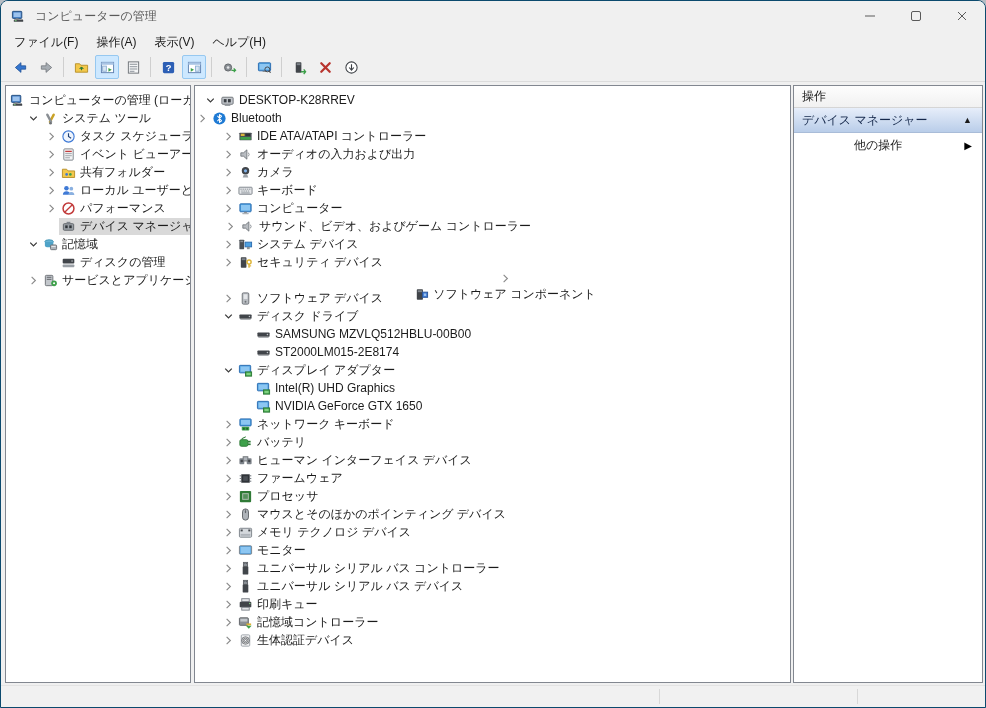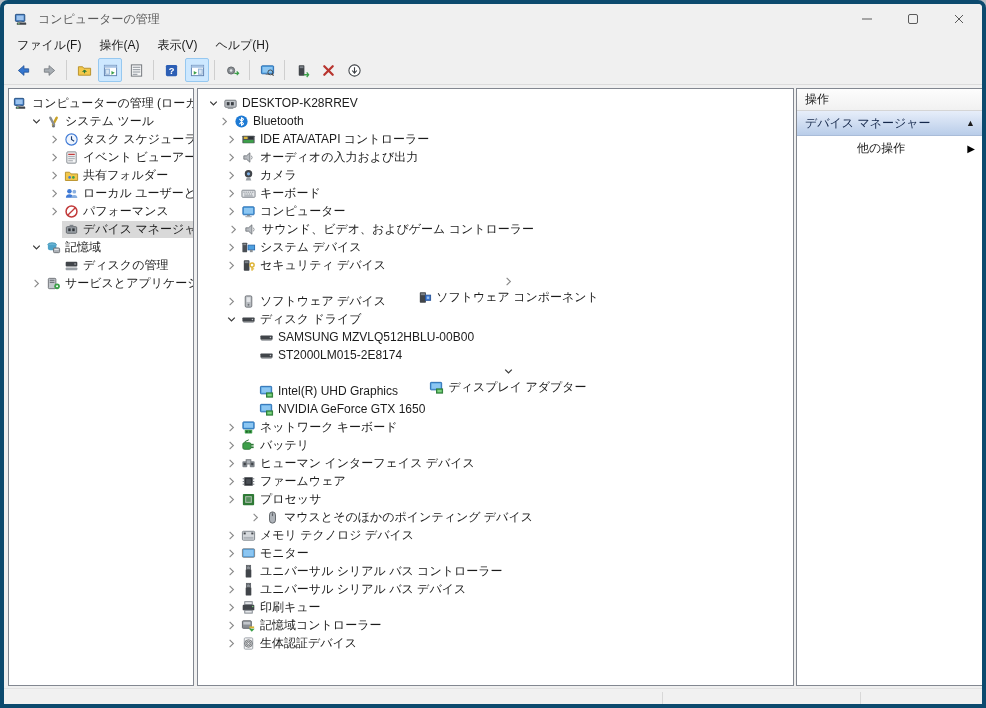--- a/index.html
+++ b/index.html
@@ -5,21 +5,21 @@
   * { box-sizing: border-box; margin: 0; padding: 0; }
   html,body { width: 986px; height: 708px; }
   body {
     font-family: "Liberation Sans", "DejaVu Sans", sans-serif;
     background: #b7bdc4;
     overflow: hidden;
   }
   .window {
     position: relative; width: 986px; height: 708px;
     background: #f0f0f0;
-    border: 4px solid #0c4a6e;
+    border: 1px solid #0c4a6e;
     border-radius: 8px 8px 0 0;
     overflow: hidden;
   }
   
   .titlebar {
     position: absolute; left: 0; top: 0; right: 0; height: 30px;
     display: flex; align-items: center;
     background: #f0f0f0;
   }
   .titlebar .appicon { margin-left: 10px; width: 16px; height: 16px; display:flex; align-items:center; }
@@ -447,21 +447,21 @@
               <svg width="15" height="15" viewBox="0 0 16 16">
                 <rect x="2" y="4.5" width="12" height="7.5" rx="1" fill="#c3c7cc" stroke="#6e7277"></rect>
                 <rect x="4" y="6.5" width="3" height="3.5" fill="#3b3f44"></rect>
                 <rect x="8.5" y="6.5" width="3" height="3.5" fill="#3b3f44"></rect>
                 <rect x="5" y="12.5" width="6" height="1.2" fill="#8a8f94"></rect>
               </svg>
             </span>
             <span class="tlabel">DESKTOP-K28RREV</span>
           </span>
         </div>
-        <div class="trow" style=" margin-left: 19px;">
+        <div class="trow" style="">
           <span class="chev">
             <svg width="15" height="15" viewBox="0 0 16 16">
               <path d="M6 4.2 L10 8 L6 11.8" stroke="#8a8a8a" stroke-width="1.2" fill="none"></path>
             </svg>
           </span>
           <span class="tcore">
             <span class="ticon">
               <svg width="15" height="15" viewBox="0 0 16 16">
                 <circle cx="8" cy="8" r="6.5" fill="#1e7ad4"></circle>
                 <path d="M5.8 5.2 L10.2 10.4 L8 12.2 V3.8 L10.2 5.6 L5.8 10.8" stroke="#ffffff" stroke-width="1.1" fill="none" stroke-linejoin="round"></path>
@@ -690,21 +690,21 @@
             <span class="ticon">
               <svg width="15" height="15" viewBox="0 0 16 16">
                 <rect x="1.5" y="5.8" width="13" height="4.6" rx="0.8" fill="#41454a"></rect>
                 <rect x="2.5" y="10.4" width="11" height="1" fill="#8a8f94"></rect>
                 <circle cx="12.2" cy="8" r="0.8" fill="#c3c7cc"></circle>
               </svg>
             </span>
             <span class="tlabel">ST2000LM015-2E8174</span>
           </span>
         </div>
-        <div class="trow" style="padding-left: 26px; flex-direction: column;">
+        <div class="trow" style="padding-left: 26px;">
           <span class="chev">
             <svg width="15" height="15" viewBox="0 0 16 16">
               <path d="M4.5 6 L8 9.5 L11.5 6" stroke="#3c3c3c" stroke-width="1.4" fill="none"></path>
             </svg>
           </span>
           <span class="tcore">
             <span class="ticon">
               <svg width="15" height="15" viewBox="0 0 16 16">
                 <rect x="1.5" y="2.5" width="12" height="8" rx="0.8" fill="#4da0e0" stroke="#2b6cb0"></rect>
                 <rect x="2.7" y="3.7" width="9.6" height="5.6" fill="#8cc6f2"></rect>
@@ -833,21 +833,21 @@
             <span class="ticon">
               <svg width="15" height="15" viewBox="0 0 16 16">
                 <rect x="2" y="2" width="12" height="12" rx="1" fill="#2f7a36"></rect>
                 <rect x="4.5" y="4.5" width="7" height="7" fill="#b7c4b9"></rect>
                 <rect x="5.5" y="5.5" width="5" height="5" fill="#55905c"></rect>
               </svg>
             </span>
             <span class="tlabel">プロセッサ</span>
           </span>
         </div>
-        <div class="trow" style="padding-left: 26px; margin-left: 24px;">
+        <div class="trow" style="padding-left: 26px;">
           <span class="chev">
             <svg width="15" height="15" viewBox="0 0 16 16">
               <path d="M6 4.2 L10 8 L6 11.8" stroke="#8a8a8a" stroke-width="1.2" fill="none"></path>
             </svg>
           </span>
           <span class="tcore">
             <span class="ticon">
               <svg width="15" height="15" viewBox="0 0 16 16">
                 <rect x="4.8" y="2" width="6.4" height="12" rx="3.2" fill="#aeb3b9" stroke="#5f6368"></rect>
                 <line x1="8" y1="2.5" x2="8" y2="6.5" stroke="#5f6368" stroke-width="0.8"></line>

